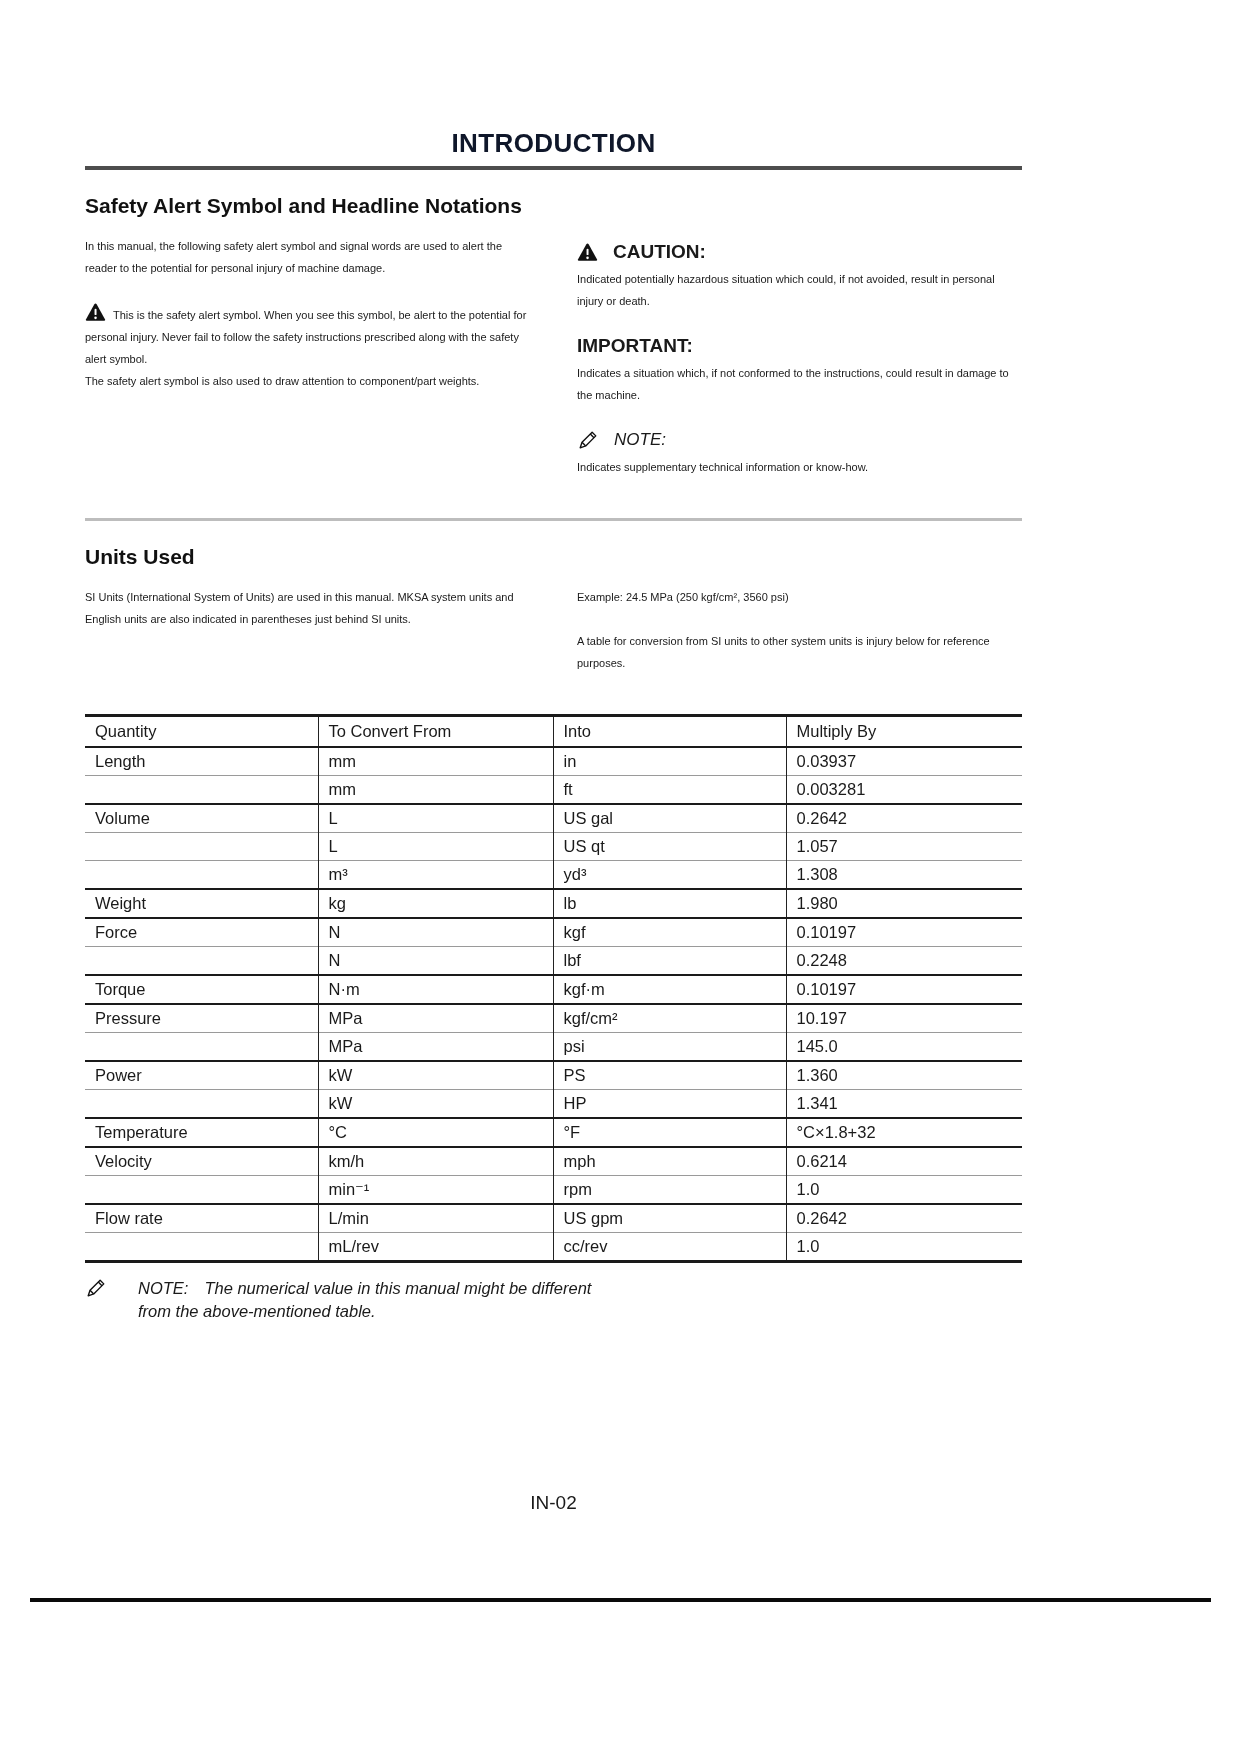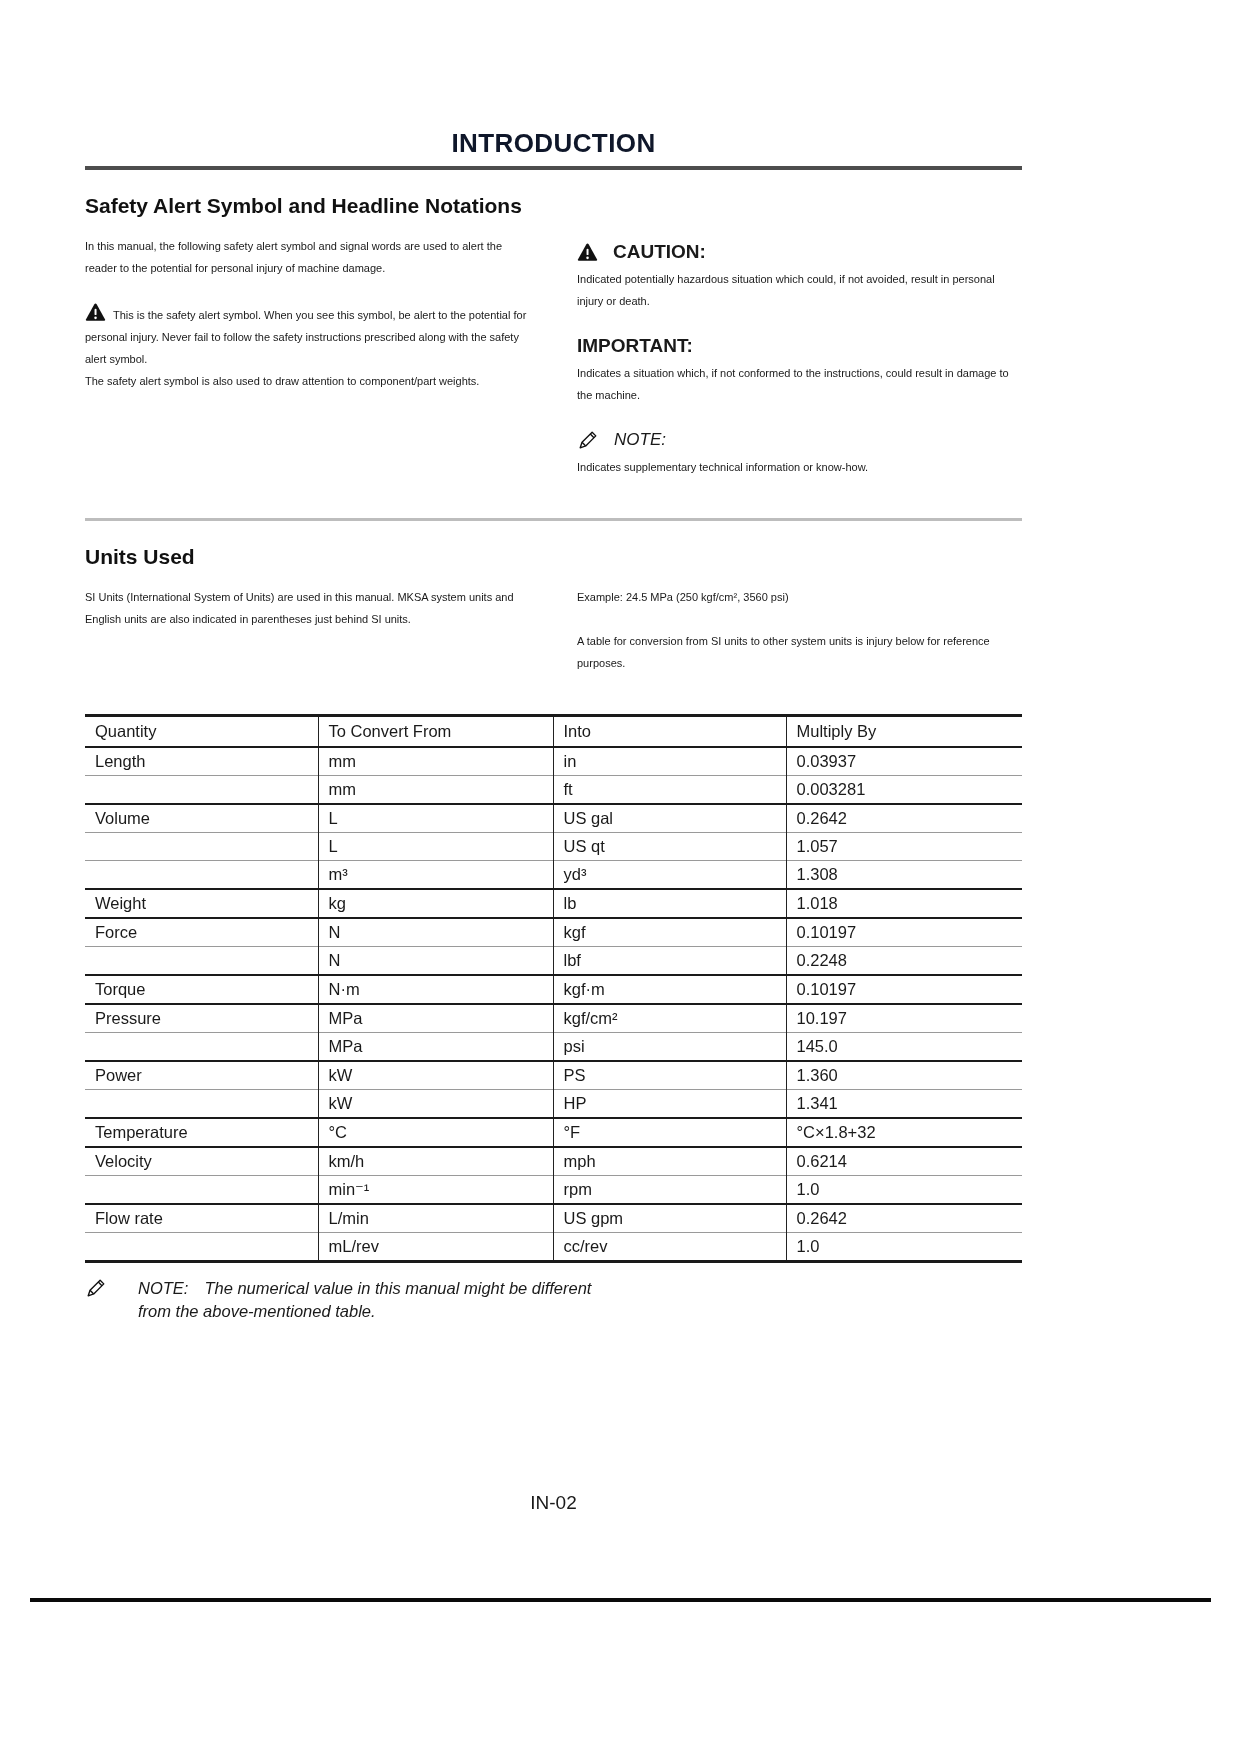--- a/index.html
+++ b/index.html
@@ -228,21 +228,21 @@
           <tr>
             <td></td>
             <td>m³</td>
             <td>yd³</td>
             <td>1.308</td>
           </tr>
           <tr class="group-start">
             <td>Weight</td>
             <td>kg</td>
             <td>lb</td>
-            <td>1.018</td>
+            <td>1.980</td>
           </tr>
           <tr class="group-start">
             <td>Force</td>
             <td>N</td>
             <td>kgf</td>
             <td>0.10197</td>
           </tr>
           <tr>
             <td></td>
             <td>N</td>

